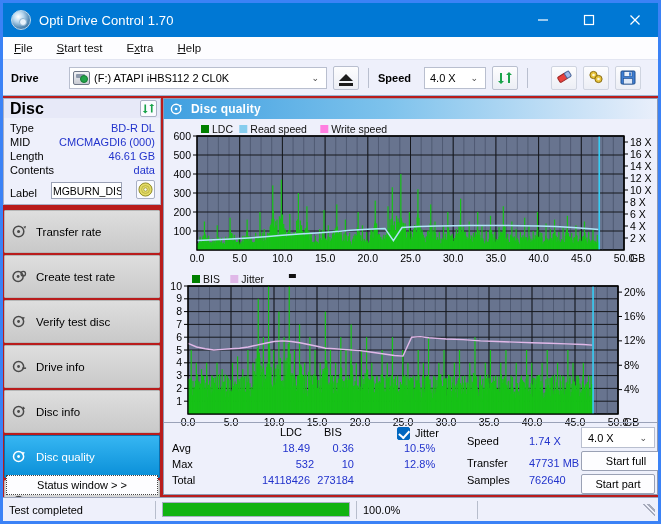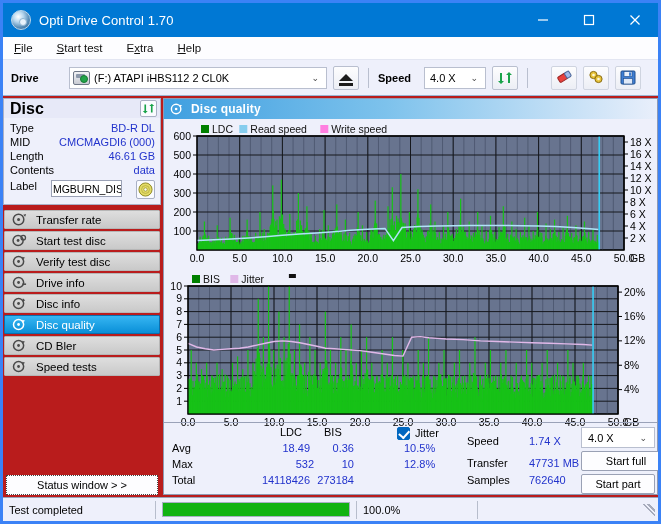--- a/index.html
+++ b/index.html
@@ -86,35 +86,35 @@
   .disc-hdr .rbtn {
     margin-left:auto; width:17px;height:17px;border:1px solid #a9b0c4;background:#fafbff;border-radius:2px;
     display:flex;align-items:center;justify-content:center;
   }
   .disc-body {
     background:#eef0fb; border:1px solid #aab0c6; border-top:none; padding:3px 5px 5px 6px;
   }
   .disc-row { display:flex; align-items:center; height:14px; font-size:11px; }
   .disc-row .k { color:#000; }
   .disc-row .v { margin-left:auto; color:#2233cc; }
-  .label-row { display:flex; align-items:flex-start; margin-top:3px; gap:14px;}
+  .label-row { display:flex; align-items:flex-end; margin-top:3px; gap:14px;}
   .label-row .k { color:#000; font-size:11px; }
   .label-box {
     flex:1; height:17px; background:#fff; border:1px solid #9aa1b5;
     font-size:10.5px; color:#000; display:flex; align-items:center; justify-content:center;
     overflow:hidden; white-space:nowrap;
   }
   .disc-mini {
     width:19px;height:19px;border:1px solid #a9b0c4;background:#fafbff;border-radius:2px;
     display:flex;align-items:center;justify-content:center;
   }
 
   .navlist { margin-top:5px; }
   .navitem {
-    height:19px; margin:0 1px 2px 1px; border:1px solid #b6b6b6;
+    height:43px; margin:0 1px 2px 1px; border:1px solid #b6b6b6;
     background:linear-gradient(#dedede,#c9c9c9);
     display:flex; align-items:center; padding-left:7px; gap:9px;
     font-size:11.5px; color:#000; border-radius:1px;
   }
   .navitem.active {
     background:linear-gradient(#36b6f2,#0a8fd8);
     border-color:#0a6fae; color:#fff;
   }
   .navicon { width:15px; height:15px; flex:0 0 auto; }
 
@@ -298,21 +298,21 @@
               <path d="M12 3 l3 -1 -1 3 z" fill="#4a4a4a"></path>
             </svg>
           <span>Transfer rate</span>
         </div>
         <div class="navitem">
           <svg class="navicon" viewBox="0 0 16 16">
               <circle cx="6.5" cy="8" r="5.4" fill="none" stroke="#4a4a4a" stroke-width="1.6"></circle>
               <circle cx="6.5" cy="8" r="1.5" fill="#4a4a4a"></circle>
               <circle cx="12" cy="5" r="2.4" fill="none" stroke="#4a4a4a" stroke-width="1.4"></circle>
             </svg>
-          <span>Start test disc</span>
+          <span>Create test rate</span>
         </div>
         <div class="navitem">
           <svg class="navicon" viewBox="0 0 16 16">
               <circle cx="7" cy="8" r="5.4" fill="none" stroke="#4a4a4a" stroke-width="1.6"></circle>
               <circle cx="7" cy="8" r="1.5" fill="#4a4a4a"></circle>
               <path d="M11 3 l3 1 -3 2 z" fill="#4a4a4a"></path>
             </svg>
           <span>Verify test disc</span>
         </div>
         <div class="navitem">

